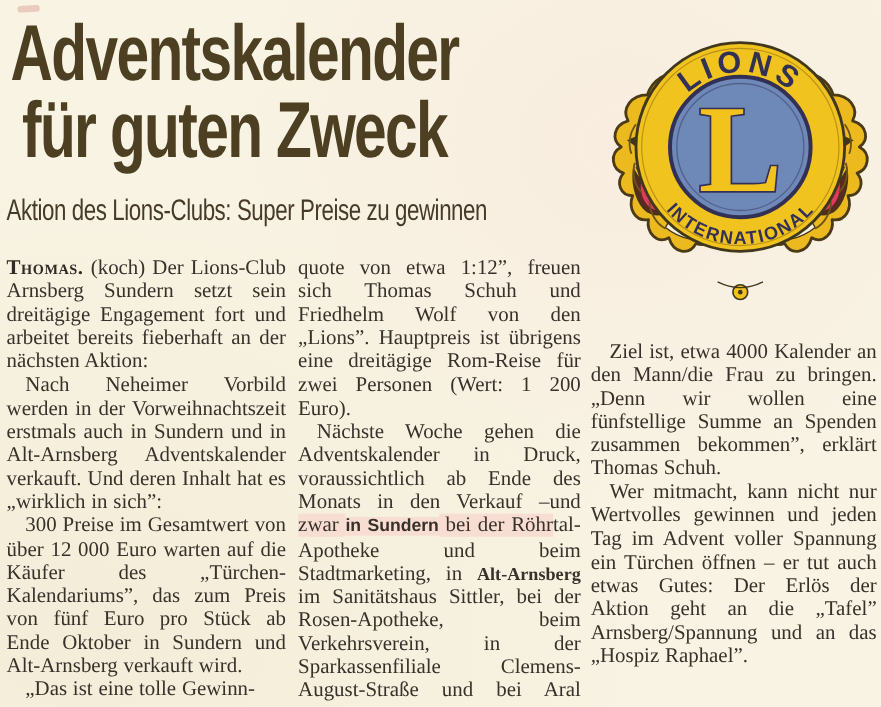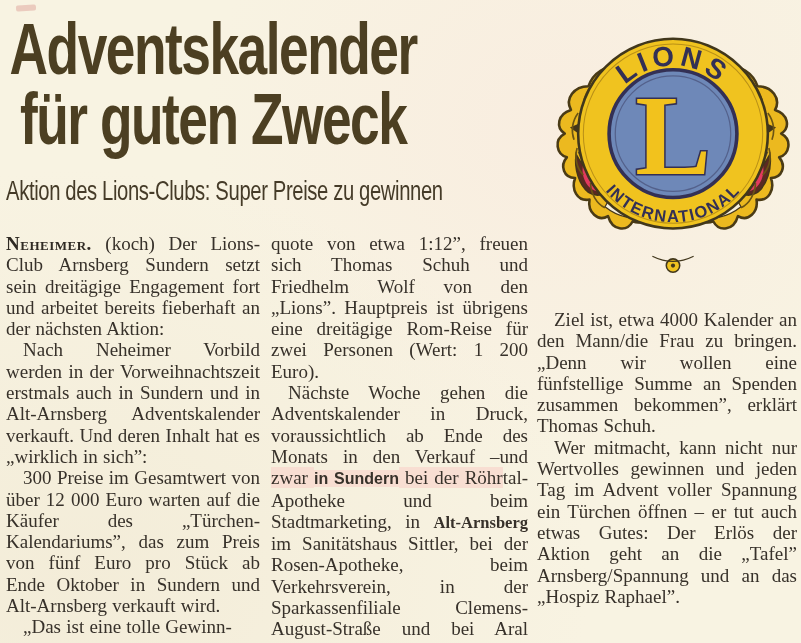--- a/index.html
+++ b/index.html
@@ -118,21 +118,21 @@
         <textPath href="#arcBot" startOffset="50%" text-anchor="middle">INTERNATIONAL</textPath>
       </text>
 
       <circle cx="120" cy="246" r="6.5" fill="#F0C31F" stroke="#41371c" stroke-width="1.5"></circle>
       <circle cx="120" cy="246" r="2" fill="#41371c"></circle>
       <path d="M100,237 q20,10 40,0" fill="none" stroke="#41371c" stroke-width="1.2"></path>
     </svg>
   </div>
 
   <div class="col col-1">
-      <p><span class="seg-lead">Neheimer.</span><span> (koch) Der Lions-Club Arnsberg Sundern setzt sein dreitägige Engagement fort und arbeitet bereits fieberhaft an der nächsten Aktion:</span></p>
+      <p><span class="seg-lead">Thomas.</span><span> (koch) Der Lions-Club Arnsberg Sundern setzt sein dreitägige Engagement fort und arbeitet bereits fieberhaft an der nächsten Aktion:</span></p>
       <p class="indent"><span>Nach Neheimer Vorbild werden in der Vorweihnachtszeit erstmals auch in Sundern und in Alt-Arnsberg Adventskalender verkauft. Und deren Inhalt hat es „wirklich in sich”:</span></p>
       <p class="indent"><span>300 Preise im Gesamtwert von über 12 000 Euro warten auf die Käufer des „Türchen-Kalendariums”, das zum Preis von fünf Euro pro Stück ab Ende Oktober in Sundern und Alt-Arnsberg verkauft wird.</span></p>
       <p class="indent"><span>„Das ist eine tolle Gewinn-</span></p>
     </div>
   <div class="col col-2">
       <p><span>quote von etwa 1:12”, freuen sich Thomas Schuh und Friedhelm Wolf von den „Lions”. Hauptpreis ist übrigens eine dreitägige Rom-Reise für zwei Personen (Wert: 1 200 Euro).</span></p>
       <p class="indent"><span>Nächste Woche gehen die Adventskalender in Druck, voraussichtlich ab Ende des Monats in den Verkauf –und </span><span class="seg-hl">zwar </span><span class="seg-bhl">in Sundern</span><span class="seg-hl"> bei der Röhr</span><span>tal-Apotheke und beim Stadtmarketing, in </span><span class="seg-b">Alt-Arnsberg</span><span> im Sanitätshaus Sittler, bei der Rosen-Apotheke, beim Verkehrsverein, in der Sparkassenfiliale Clemens-August-Straße und bei Aral Grüne in Oeventrop. Weitere Abgabe-</span></p>
     </div>
   <div class="col col-3">
       <p class="indent"><span>Ziel ist, etwa 4000 Kalender an den Mann/die Frau zu bringen. „Denn wir wollen eine fünfstellige Summe an Spenden zusammen bekommen”, erklärt Thomas Schuh.</span></p>

